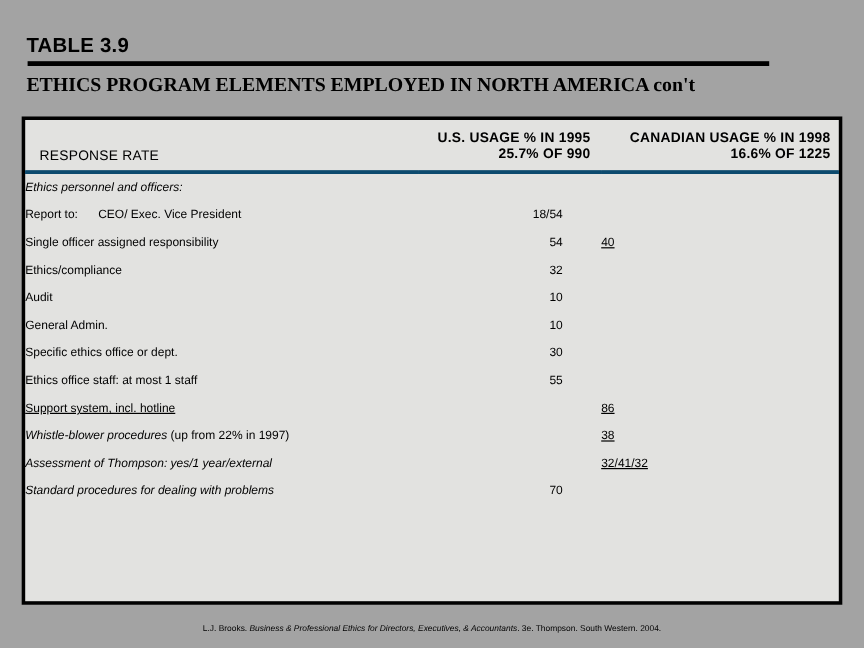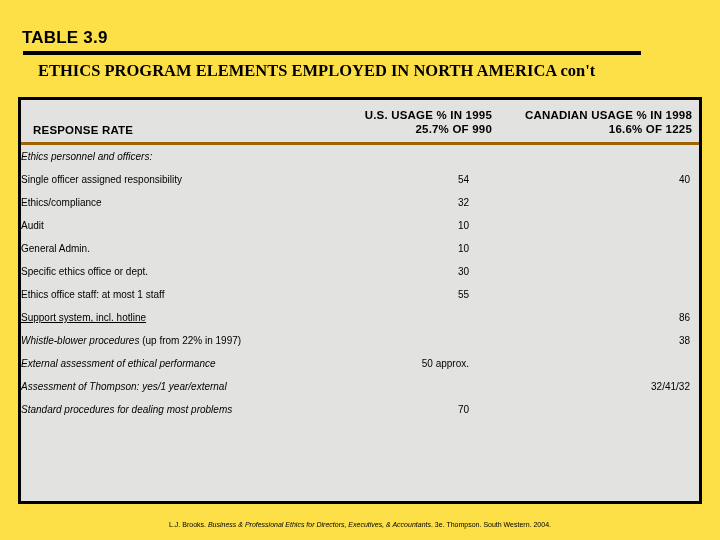--- a/index.html
+++ b/index.html
@@ -10,21 +10,21 @@
     width: 720px;
     height: 540px;
     background: #ffffff;
     font-family: "Liberation Sans", sans-serif;
     overflow: hidden;
   }
   .slide {
     position: relative;
     width: 720px;
     height: 540px;
-    background: #fde047;
+    background: #a3a3a3;
   }
 
   
   .title-block {
     position: absolute;
     left: 22px;
     top: 28px;
     width: 660px;
   }
   .table-number {
@@ -43,21 +43,21 @@
     margin-top: 3px;
     margin-left: 1px;
   }
   .table-subtitle {
     font-family: "Liberation Serif", serif;
     font-size: 16.5px;
     font-weight: bold;
     color: #000000;
     line-height: 20px;
     margin-top: 6px;
-    margin-left: 16px;
+    margin-left: 0px;
     white-space: nowrap;
   }
 
   
   .table-frame {
     position: absolute;
     left: 18px;
     top: 97px;
     width: 684px;
     height: 407px;
@@ -79,26 +79,26 @@
 
   
   .col-label  { width: 328px; }
   .col-us     { width: 152px; }
   .col-can    { width: 198px; }
 
   
   .hdr-row td {
     padding-top: 8px;
     padding-bottom: 6px;
-    border-bottom: 3px solid #a16207;
+    border-bottom: 3px solid #0c4a6e;
     vertical-align: bottom;
   }
   .hdr-label {
     font-size: 11.5px;
-    font-weight: bold;
+    font-weight: normal;
     color: #000000;
     padding-left: 12px !important;
     letter-spacing: 0.2px;
     white-space: nowrap;
   }
   .hdr-col {
     font-size: 11.5px;
     font-weight: bold;
     color: #000000;
     text-align: right;
@@ -121,23 +121,23 @@
   }
   .body-row .cell-label {
     white-space: nowrap;
   }
   .body-row .cell-us {
     text-align: right;
     padding-right: 32px;
     white-space: nowrap;
   }
   .body-row .cell-can {
-    text-align: right;
     padding-right: 9px;
     white-space: nowrap;
+    text-decoration: underline;
   }
 
   
   .ind-0 { padding-left: 11px; }
   .ind-1 { padding-left: 26px; }
   .ind-2 { padding-left: 50px; text-decoration: underline; }
   .ind-3 { padding-left: 84px; }
 
   .ital { font-style: italic; }
   .roman-inline { font-style: normal; }
@@ -197,20 +197,25 @@
           </td>
         </tr>
       </tbody>
       <tbody id="table-body">
           <tr class="body-row">
             <td class="cell-label ind-0 ital"><span>Ethics personnel and officers:</span></td>
             <td class="cell-us"></td>
             <td class="cell-can"></td>
           </tr>
           <tr class="body-row">
+            <td class="cell-label ind-1"><span class="sub-key">Report to:</span><span> CEO/ Exec. Vice President</span></td>
+            <td class="cell-us">18/54</td>
+            <td class="cell-can"></td>
+          </tr>
+          <tr class="body-row">
             <td class="cell-label ind-1"><span>Single officer assigned responsibility</span></td>
             <td class="cell-us">54</td>
             <td class="cell-can">40</td>
           </tr>
           <tr class="body-row">
             <td class="cell-label ind-3"><span>Ethics/compliance</span></td>
             <td class="cell-us">32</td>
             <td class="cell-can"></td>
           </tr>
           <tr class="body-row">
@@ -237,31 +242,26 @@
             <td class="cell-label ind-2"><span>Support system, incl. hotline</span></td>
             <td class="cell-us"></td>
             <td class="cell-can">86</td>
           </tr>
           <tr class="body-row">
             <td class="cell-label ind-0 ital"><span>Whistle-blower procedures</span><span class="roman-inline"> (up from 22% in 1997)</span></td>
             <td class="cell-us"></td>
             <td class="cell-can">38</td>
           </tr>
           <tr class="body-row">
-            <td class="cell-label ind-0 ital"><span>External assessment of ethical performance</span></td>
-            <td class="cell-us">50 approx.</td>
-            <td class="cell-can"></td>
-          </tr>
-          <tr class="body-row">
             <td class="cell-label ind-0 ital"><span class="sub-key-wide">Assessment of Thompson:</span><span> yes/1 year/external</span></td>
             <td class="cell-us"></td>
             <td class="cell-can">32/41/32</td>
           </tr>
           <tr class="body-row">
-            <td class="cell-label ind-0 ital"><span>Standard procedures for dealing most problems</span></td>
+            <td class="cell-label ind-0 ital"><span>Standard procedures for dealing with problems</span></td>
             <td class="cell-us">70</td>
             <td class="cell-can"></td>
           </tr>
         </tbody>
     </table>
   </div>
 
   <div class="citation">
     <span>L.J. Brooks. </span><span class="ctitle">Business &amp; Professional Ethics for Directors, Executives, &amp; Accountants</span><span>. 3e. Thompson. South Western. 2004.</span>
   </div>

